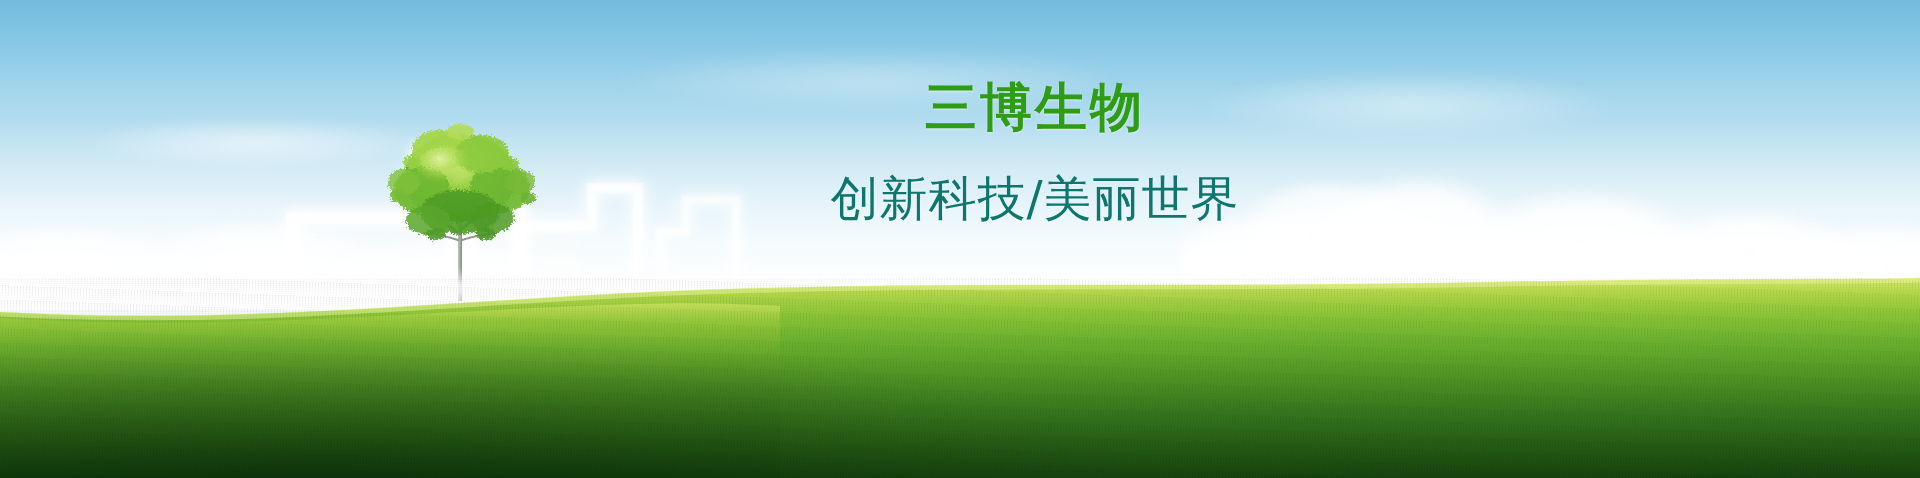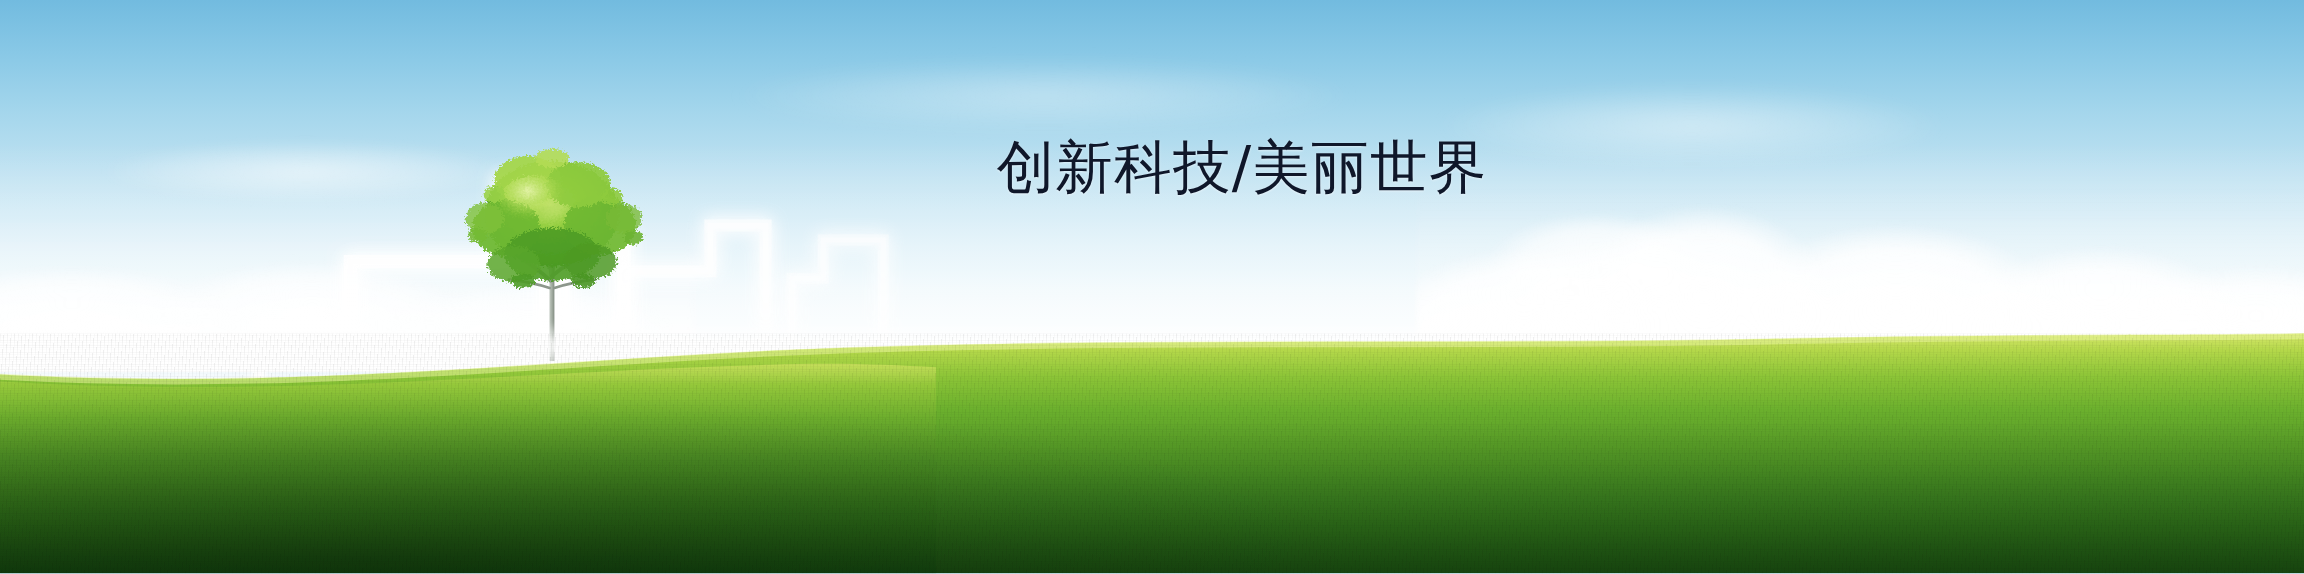--- a/index.html
+++ b/index.html
@@ -144,21 +144,21 @@
     margin-left:150px;
     text-shadow:0 1px 2px rgba(255,255,255,.55);
   }
   .subline {
     display:block;
     font-family:"DejaVu Sans","Liberation Sans",sans-serif;
     font-weight:400;
     font-size:48px;
     line-height:56px;
     letter-spacing:1px;
-    color:#0f172a;
+    color:#0f766e;
     margin-top:34px;
     margin-left:150px;
     text-shadow:0 1px 2px rgba(255,255,255,.5);
   }
 </style>
 </head>
 <body>
 
 <div id="banner">
 
@@ -327,16 +327,17 @@
         <path d="M0,52 C240,66 420,44 640,38 C700,36 740,38 780,40 L780,212 L0,212 Z" fill="url(#grassGLeft)" opacity=".92"></path>
 
         <path d="M0,48 C260,62 470,34 700,26 C960,17 1240,24 1500,18 C1700,14 1840,16 1920,14" fill="none" stroke="#e8f49a" stroke-width="5" opacity=".55"></path>
       </svg>
     </div>
     <div class="grass-texture"></div>
     <div class="grass-vignette"></div>
   </div>
 
   <div class="text-block">
+    <span class="headline">三博生物</span>
     <span class="subline">创新科技/美丽世界</span>
   </div>
 
 </div>
 
 </body></html>

